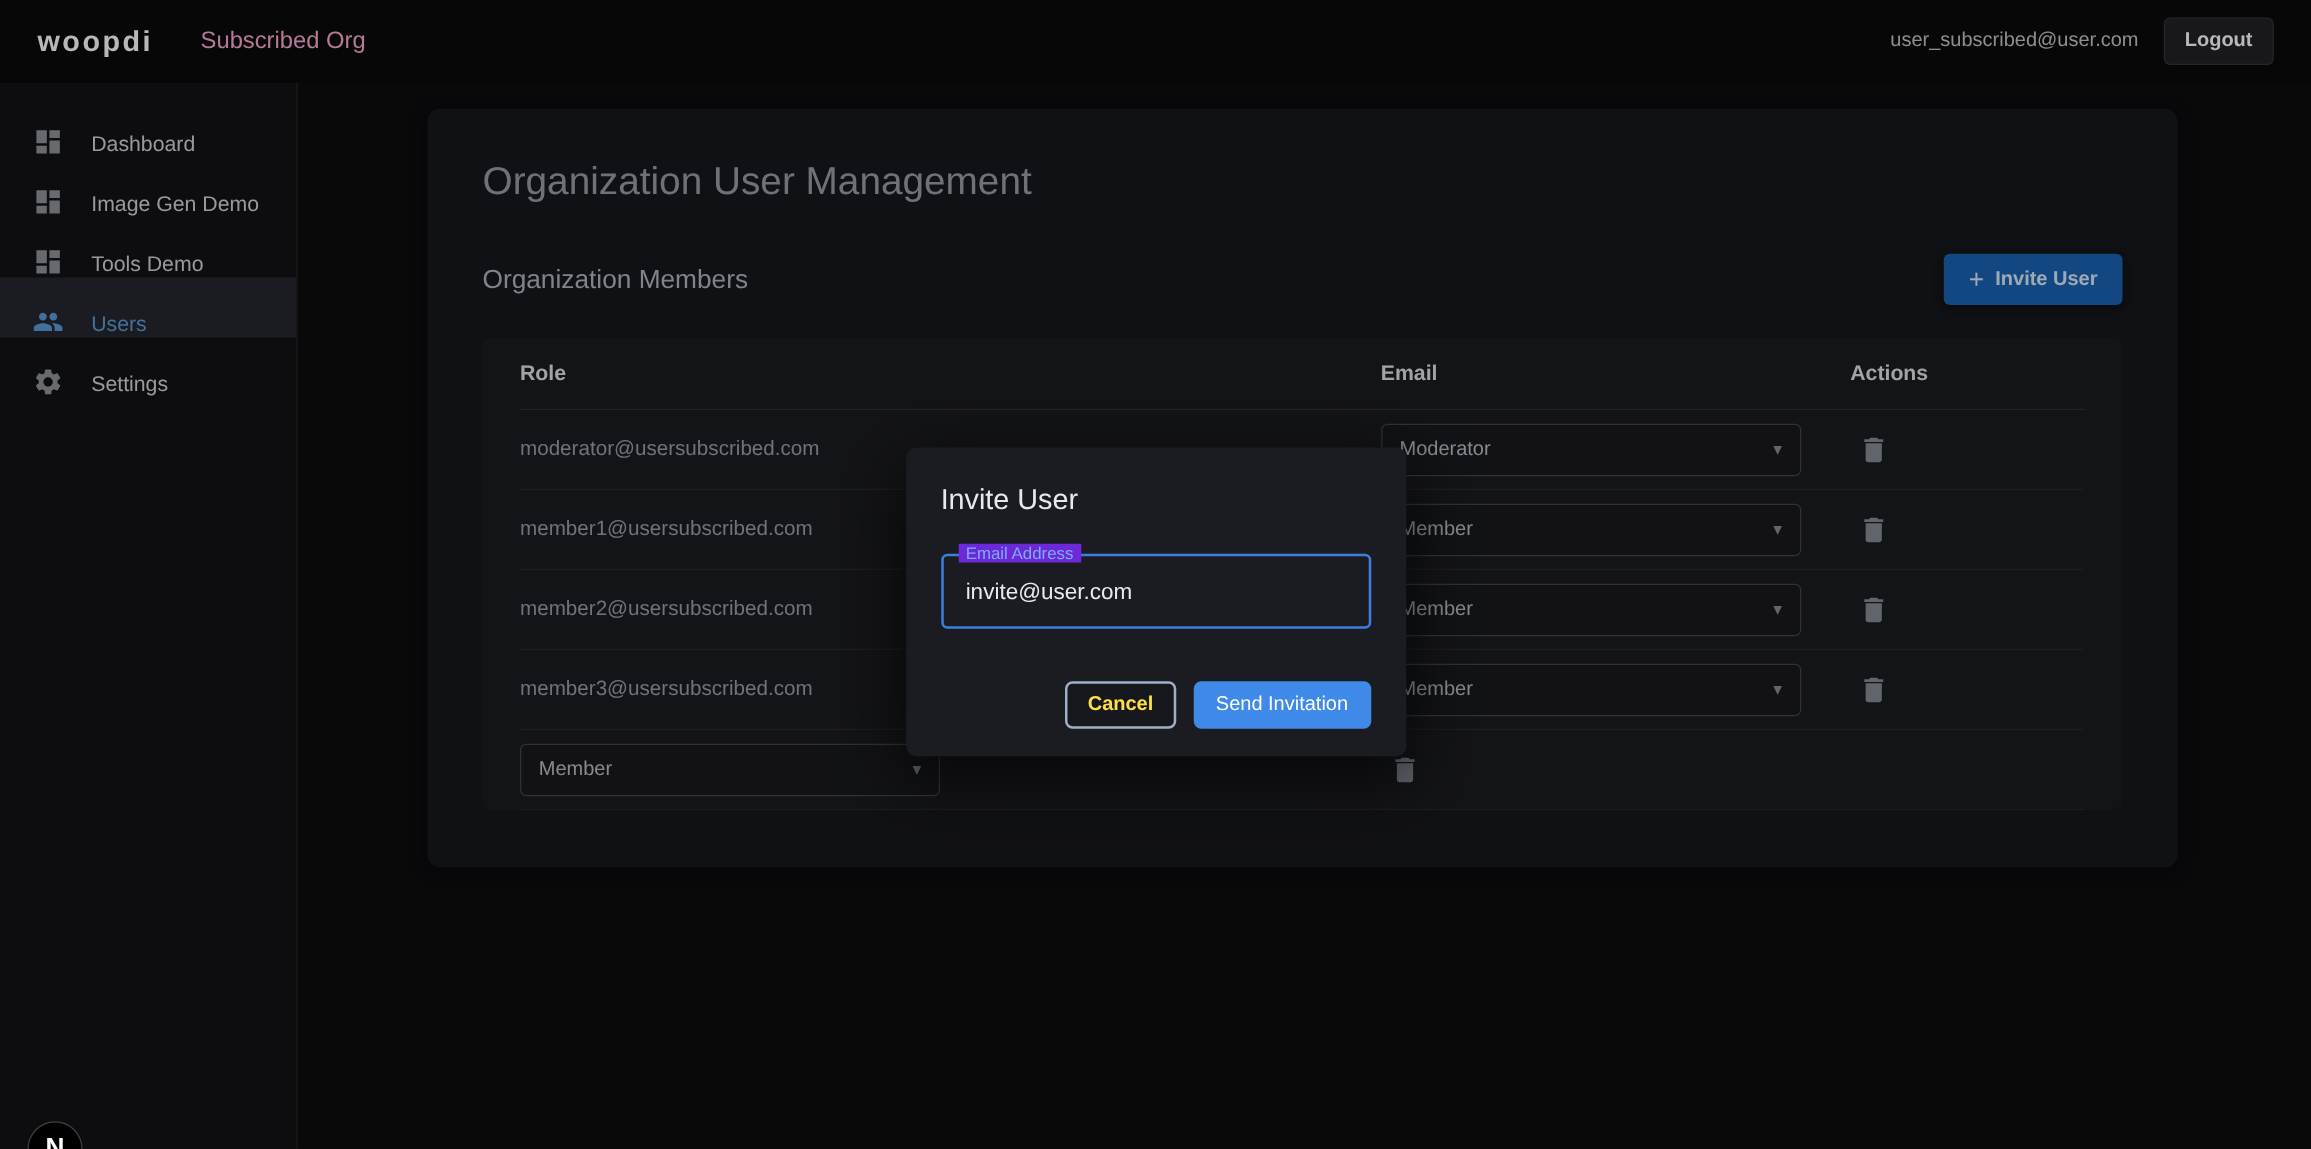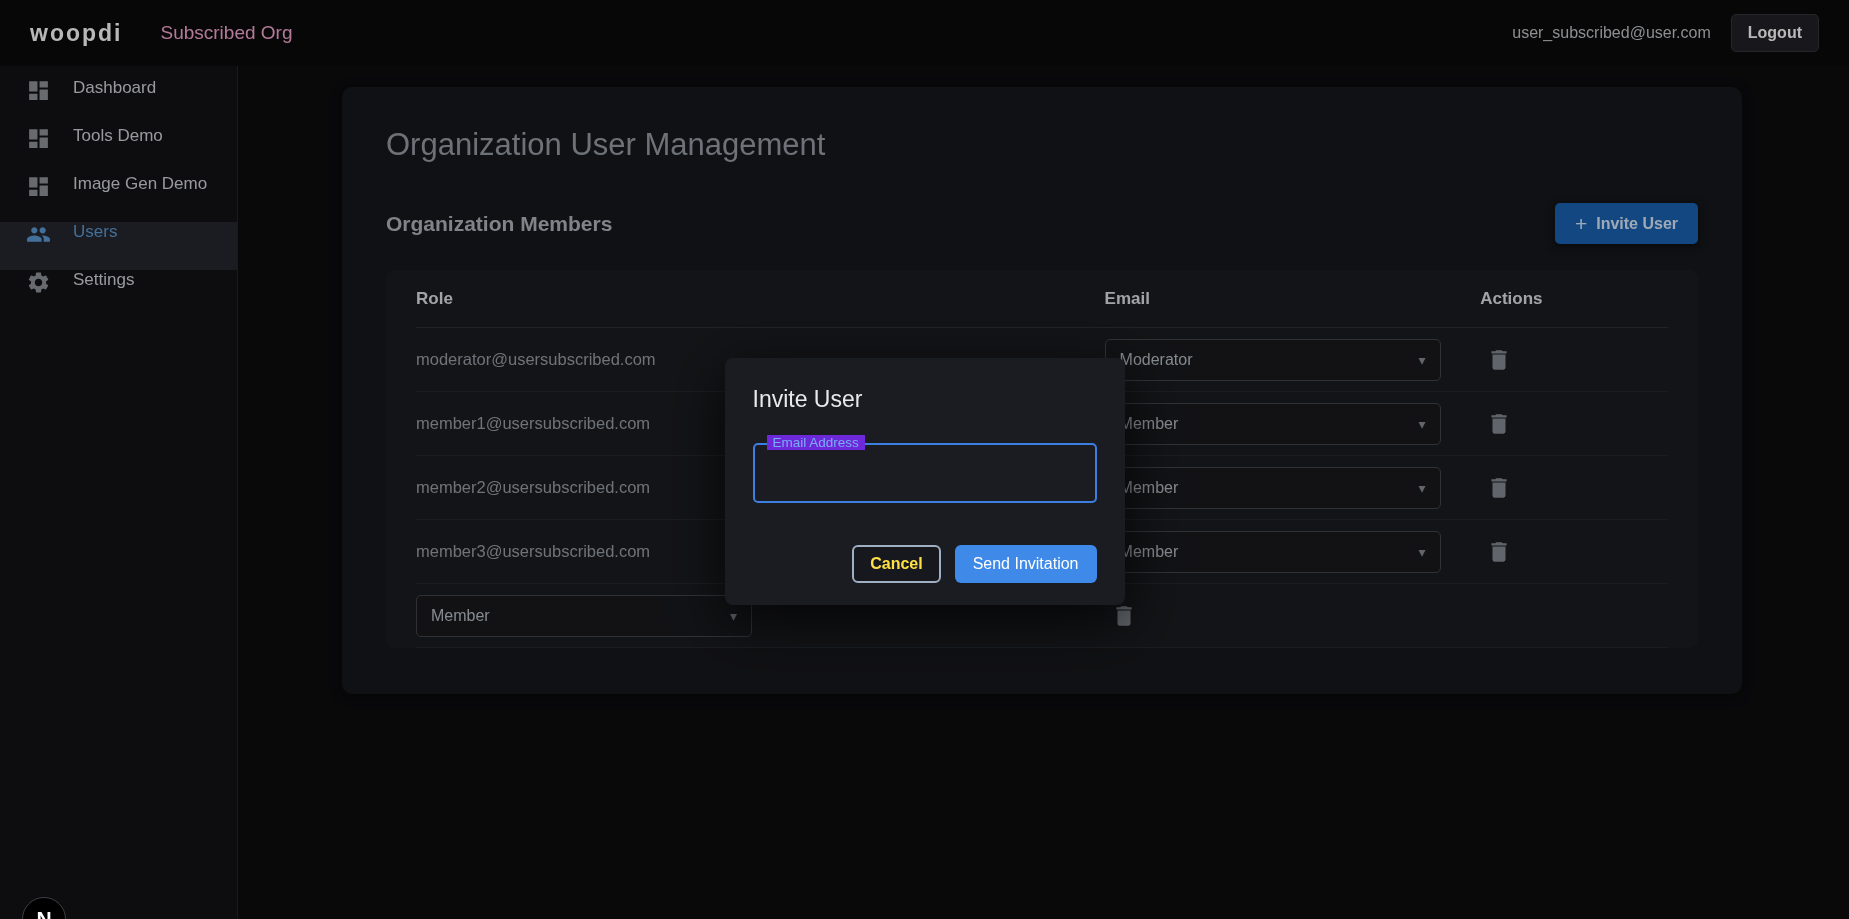--- a/index.html
+++ b/index.html
@@ -19,34 +19,34 @@
   .org-label { margin-left:38px; font-size:19px; color:#f9a8d4; }
   .header-spacer { flex:1; }
   .user-email { font-size:16px; color:#c2c5c9; }
   .logout-btn { margin-left:20px; background:#222227; color:#ffffff; border:1px solid #35353b;
     border-radius:5px; padding:9px 16px; font-size:16px; font-weight:700; cursor:pointer;
     font-family:inherit; }
 
   
   .sidebar { position:fixed; top:66px; left:0; bottom:0; width:238px; background:#131316;
     border-right:1px solid #242428; padding-top:12px; z-index:4; }
-  .side-item { display:flex; align-items:flex-start; height:48px; padding:0 26px; cursor:pointer;
+  .side-item { display:flex; align-items:flex-end; height:48px; padding:0 26px; cursor:pointer;
     color:#8f959c; }
   .side-item .side-label { margin-left:22px; font-size:17px; color:#d2d5d9; }
   .side-item.active { background:#26282e; color:#5d9bd6; }
   .side-item.active .side-label { color:#5d9bd6; }
   .side-icon svg { width:25px; height:25px; fill:currentColor; display:block; }
 
   
   .main { position:absolute; top:66px; left:238px; right:0; bottom:0; }
   .card { margin:21px 107px 0 104px; background:#17181c; border-radius:10px;
     padding:40px 44px 46px; box-shadow:0 2px 12px rgba(0,0,0,0.45); }
   .page-title { font-size:31px; font-weight:400; color:#989ea7; margin-bottom:40px; }
   .section-row { display:flex; align-items:center; justify-content:space-between; margin-bottom:26px; }
-  .section-title { font-size:21px; font-weight:700; color:#b2b8c0; }
+  .section-title { font-size:21px; font-weight:400; color:#b2b8c0; }
   .invite-btn { display:flex; align-items:center; gap:9px; background:#1b63b5; color:#dcebfc;
     border:none; border-radius:5px; padding:10px 20px; font-size:16px; font-weight:700;
     cursor:pointer; box-shadow:0 2px 8px rgba(0,0,0,0.5); font-family:inherit; }
   .invite-btn .plus { font-size:21px; font-weight:400; line-height:1; }
 
   
   .table-wrap { background:rgba(255,255,255,0.018); border-radius:8px; padding:0 30px; }
   .trow { display:grid; grid-template-columns:55% 30% 15%; align-items:center;
     border-bottom:1px solid #26282d; min-height:64px; }
   .thead { min-height:58px; border-bottom:1px solid #2e3136; }
@@ -103,29 +103,29 @@
         </svg>
     </span>
     <span class="side-label">Dashboard</span>
   </div>
   <div class="side-item">
     <span class="side-icon">
       <svg viewBox="0 0 24 24">
           <path d="M3 13h8V3H3v10zm0 8h8v-6H3v6zm10 0h8V11h-8v10zm0-18v6h8V3h-8z"></path>
         </svg>
     </span>
+    <span class="side-label">Image Gen Demo</span>
+  </div>
+  <div class="side-item">
+    <span class="side-icon">
+      <svg viewBox="0 0 24 24">
+          <path d="M3 13h8V3H3v10zm0 8h8v-6H3v6zm10 0h8V11h-8v10zm0-18v6h8V3h-8z"></path>
+        </svg>
+    </span>
     <span class="side-label">Tools Demo</span>
-  </div>
-  <div class="side-item">
-    <span class="side-icon">
-      <svg viewBox="0 0 24 24">
-          <path d="M3 13h8V3H3v10zm0 8h8v-6H3v6zm10 0h8V11h-8v10zm0-18v6h8V3h-8z"></path>
-        </svg>
-    </span>
-    <span class="side-label">Image Gen Demo</span>
   </div>
   <div class="side-item active">
     <span class="side-icon">
       <svg viewBox="0 0 24 24">
           <path d="M16 11c1.66 0 2.99-1.34 2.99-3S17.66 5 16 5c-1.66 0-3 1.34-3 3s1.34 3 3 3zm-8 0c1.66 0 2.99-1.34 2.99-3S9.66 5 8 5C6.34 5 5 6.34 5 8s1.34 3 3 3zm0 2c-2.33 0-7 1.17-7 3.5V19h14v-2.5c0-2.33-4.67-3.5-7-3.5zm8 0c-.29 0-.62.02-.97.05 1.16.84 1.97 1.97 1.97 3.45V19h6v-2.5c0-2.33-4.67-3.5-7-3.5z"></path>
         </svg>
     </span>
     <span class="side-label">Users</span>
   </div>
   <div class="side-item">
@@ -244,20 +244,21 @@
   </section>
 </main>
 
 <div class="backdrop"></div>
 
 <div class="dialog">
   <h2 class="dialog-title">Invite User</h2>
 
   <div class="field">
     <span class="field-label">Email Address</span>
+    <input type="text" value="invite@user.com" style="">
   </div>
 
   <div class="dialog-actions">
     <button class="cancel-btn">Cancel</button>
     <button class="send-btn">Send Invitation</button>
   </div>
 </div>
 
 <div class="dev-badge">N</div>
 

